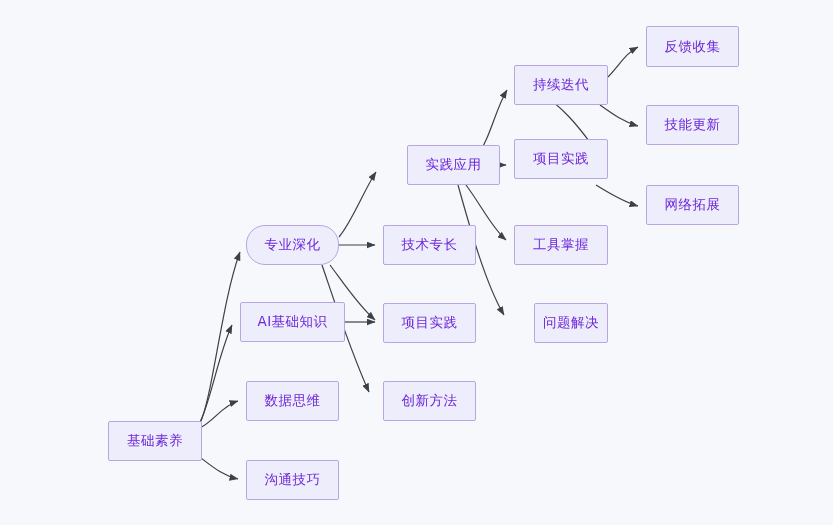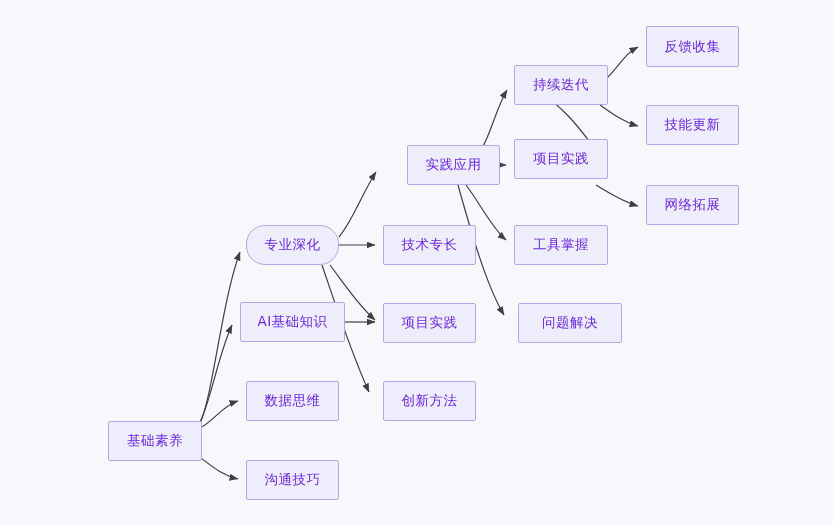--- a/index.html
+++ b/index.html
@@ -106,21 +106,21 @@
       </div>
       <div class="node" style="left: 514px; top: 65px; width: 94px; height: 40px;">
         <span class="node-label">持续迭代</span>
       </div>
       <div class="node" style="left: 514px; top: 139px; width: 94px; height: 40px;">
         <span class="node-label">项目实践</span>
       </div>
       <div class="node" style="left: 514px; top: 225px; width: 94px; height: 40px;">
         <span class="node-label">工具掌握</span>
       </div>
-      <div class="node" style="left: 518px; top: 303px; width: 104px; height: 40px; text-align: right;">
+      <div class="node" style="left: 534px; top: 303px; width: 74px; height: 40px; text-align: right;">
         <span class="node-label">问题解决</span>
       </div>
       <div class="node" style="left: 646px; top: 26px; width: 93px; height: 41px;">
         <span class="node-label">反馈收集</span>
       </div>
       <div class="node" style="left: 646px; top: 105px; width: 93px; height: 40px;">
         <span class="node-label">技能更新</span>
       </div>
       <div class="node" style="left: 646px; top: 185px; width: 93px; height: 40px;">
         <span class="node-label">网络拓展</span>

